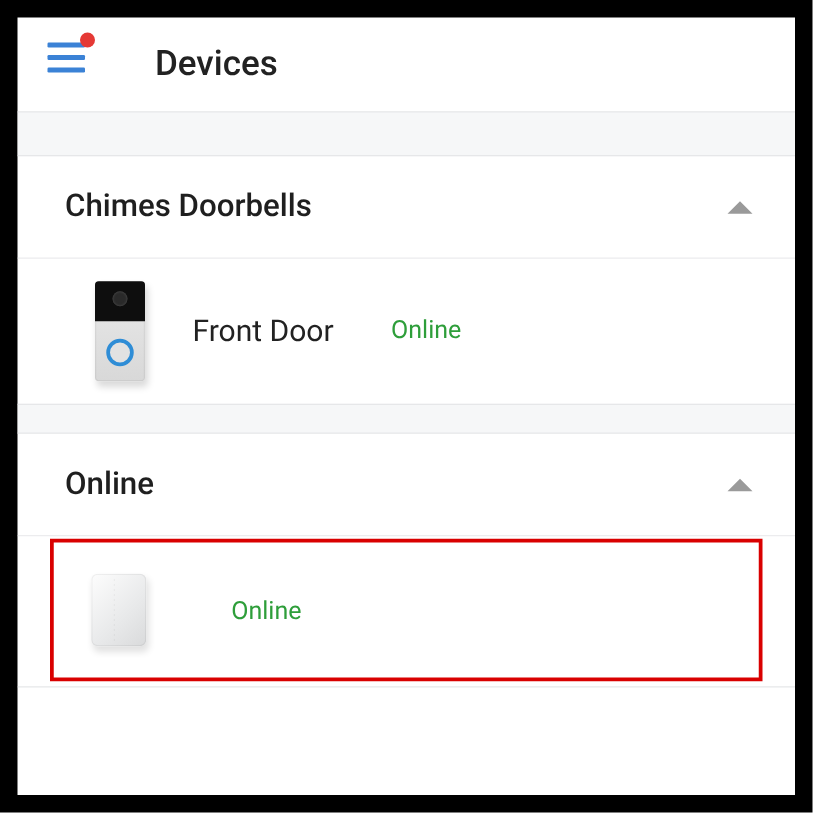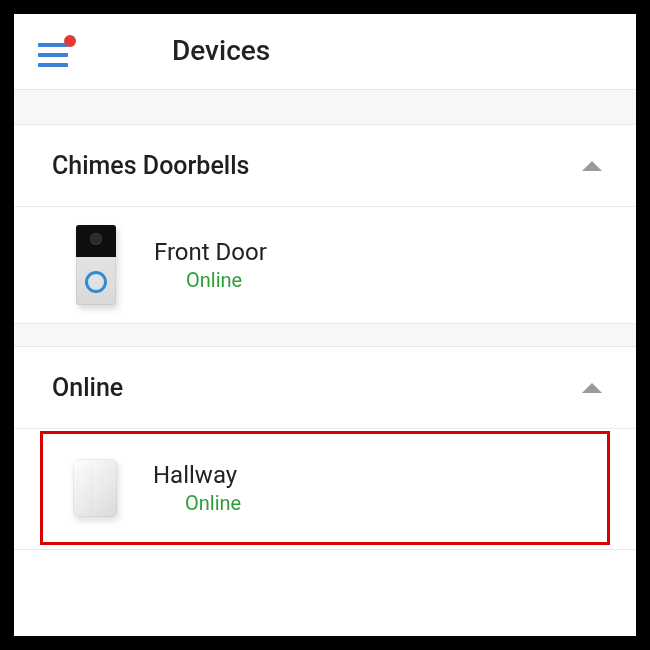--- a/index.html
+++ b/index.html
@@ -11,23 +11,22 @@
   }
   .screen {
     width: 100%;
     height: 100%;
     background: #fff;
     overflow: hidden;
     position: relative;
   }
   .header {
     display: flex;
-    align-items: flex-end;
+    align-items: flex-start;
     padding: 20px 24px 22px 24px;
-    gap: 48px;
   }
   .hamburger {
     position: relative;
     width: 30px;
     height: 24px;
     display: flex;
     flex-direction: column;
     justify-content: space-between;
     margin-right: 56px;
     cursor: pointer;
@@ -91,21 +90,21 @@
   }
   .device-icon {
     width: 60px;
     height: 80px;
     display: flex;
     align-items: center;
     justify-content: center;
     margin-right: 28px;
     flex-shrink: 0;
   }
-  .device-info { display: flex; flex-direction: column; gap: 2px; }
+  .device-info { display: flex; flex-direction: row; gap: 14px; }
   .device-name {
     font-size: 24px;
     font-weight: 400;
     color: #222;
   }
   .device-status {
     font-size: 20px;
     font-weight: 400;
   }
   .status-online { color: #2e9e3a; margin-left: 32px; }
@@ -218,20 +217,19 @@
   <div class="section-header">
     <div class="section-title">Online</div>
     <div class="chevron-up"></div>
   </div>
 
   <div class="device-row highlighted">
     <div class="device-icon">
       <div class="chime"></div>
     </div>
     <div class="device-info">
-      <div class="device-name">Hallway</div>
       <div class="device-status status-online">Online</div>
     </div>
   </div>
 
   <div class="bottom-line"></div>
 
 </div>
 
 </body></html>

